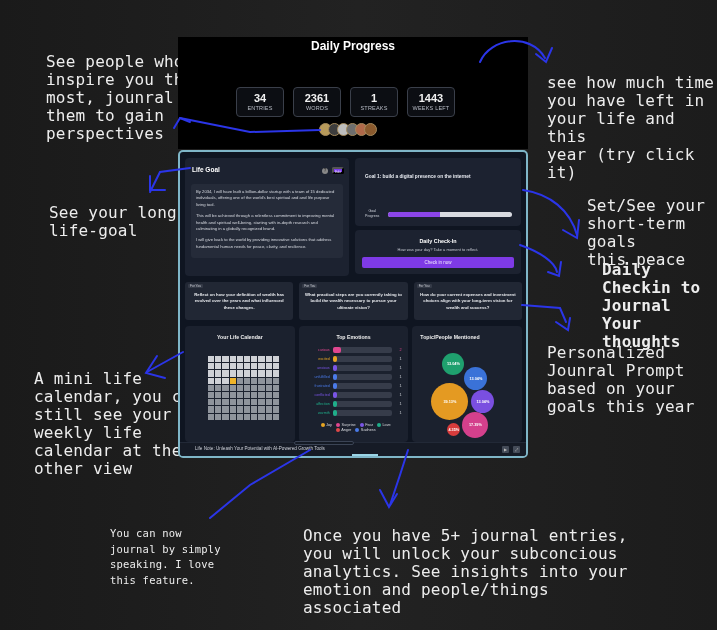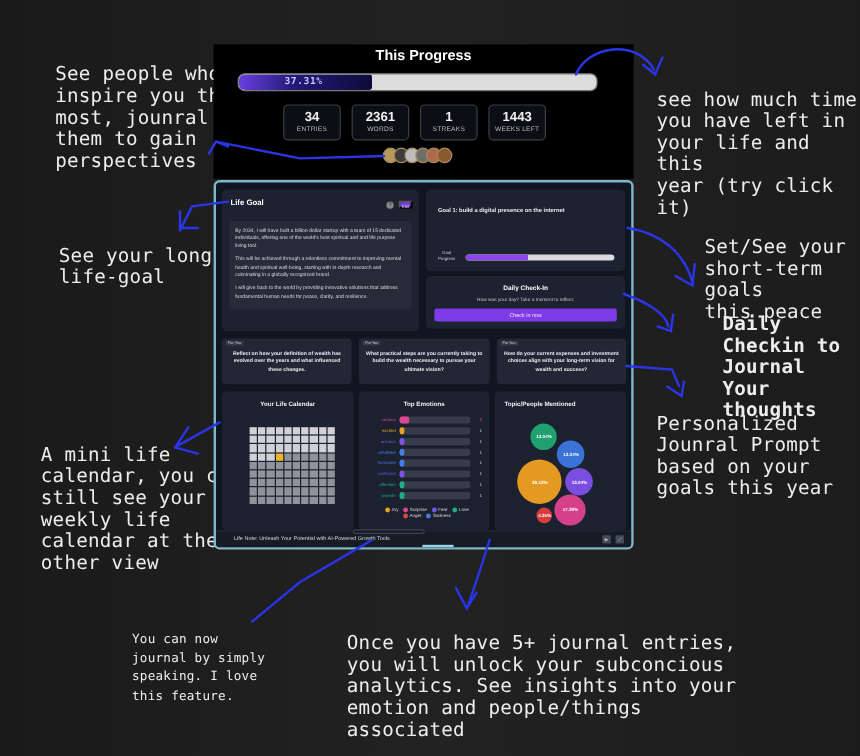--- a/index.html
+++ b/index.html
@@ -155,33 +155,28 @@
 <div class="note" style="left:34px;top:370px;">A mini life
 calendar, you can
 still see your
 weekly life
 calendar at the
 other view</div>
 <div class="note small" style="left:110px;top:526px;">You can now
 journal by simply
 speaking. I love
 this feature.</div>
-<div class="note" style="left:289px;top:527px;">Once you have 5+ journal entries,
+<div class="note" style="left:303px;top:527px;">Once you have 5+ journal entries,
 you will unlock your subconcious
 analytics. See insights into your
 emotion and people/things
 associated</div>
 
 <div class="top-panel">
-  <div class="top-title">This Progress</div>
-  <div class="progress-outer">
-    <div class="progress-inner" id="lp-fill" style="width: 37.31%;">
-      <span class="progress-label">37.31%</span>
-    </div>
-  </div>
+  <div class="top-title">Daily Progress</div>
   <div class="stats">
     <div class="stat">
       <div class="stat-num">34</div>
       <div class="stat-lbl">ENTRIES</div>
     </div>
     <div class="stat">
       <div class="stat-num">2361</div>
       <div class="stat-lbl">WORDS</div>
     </div>
     <div class="stat">

